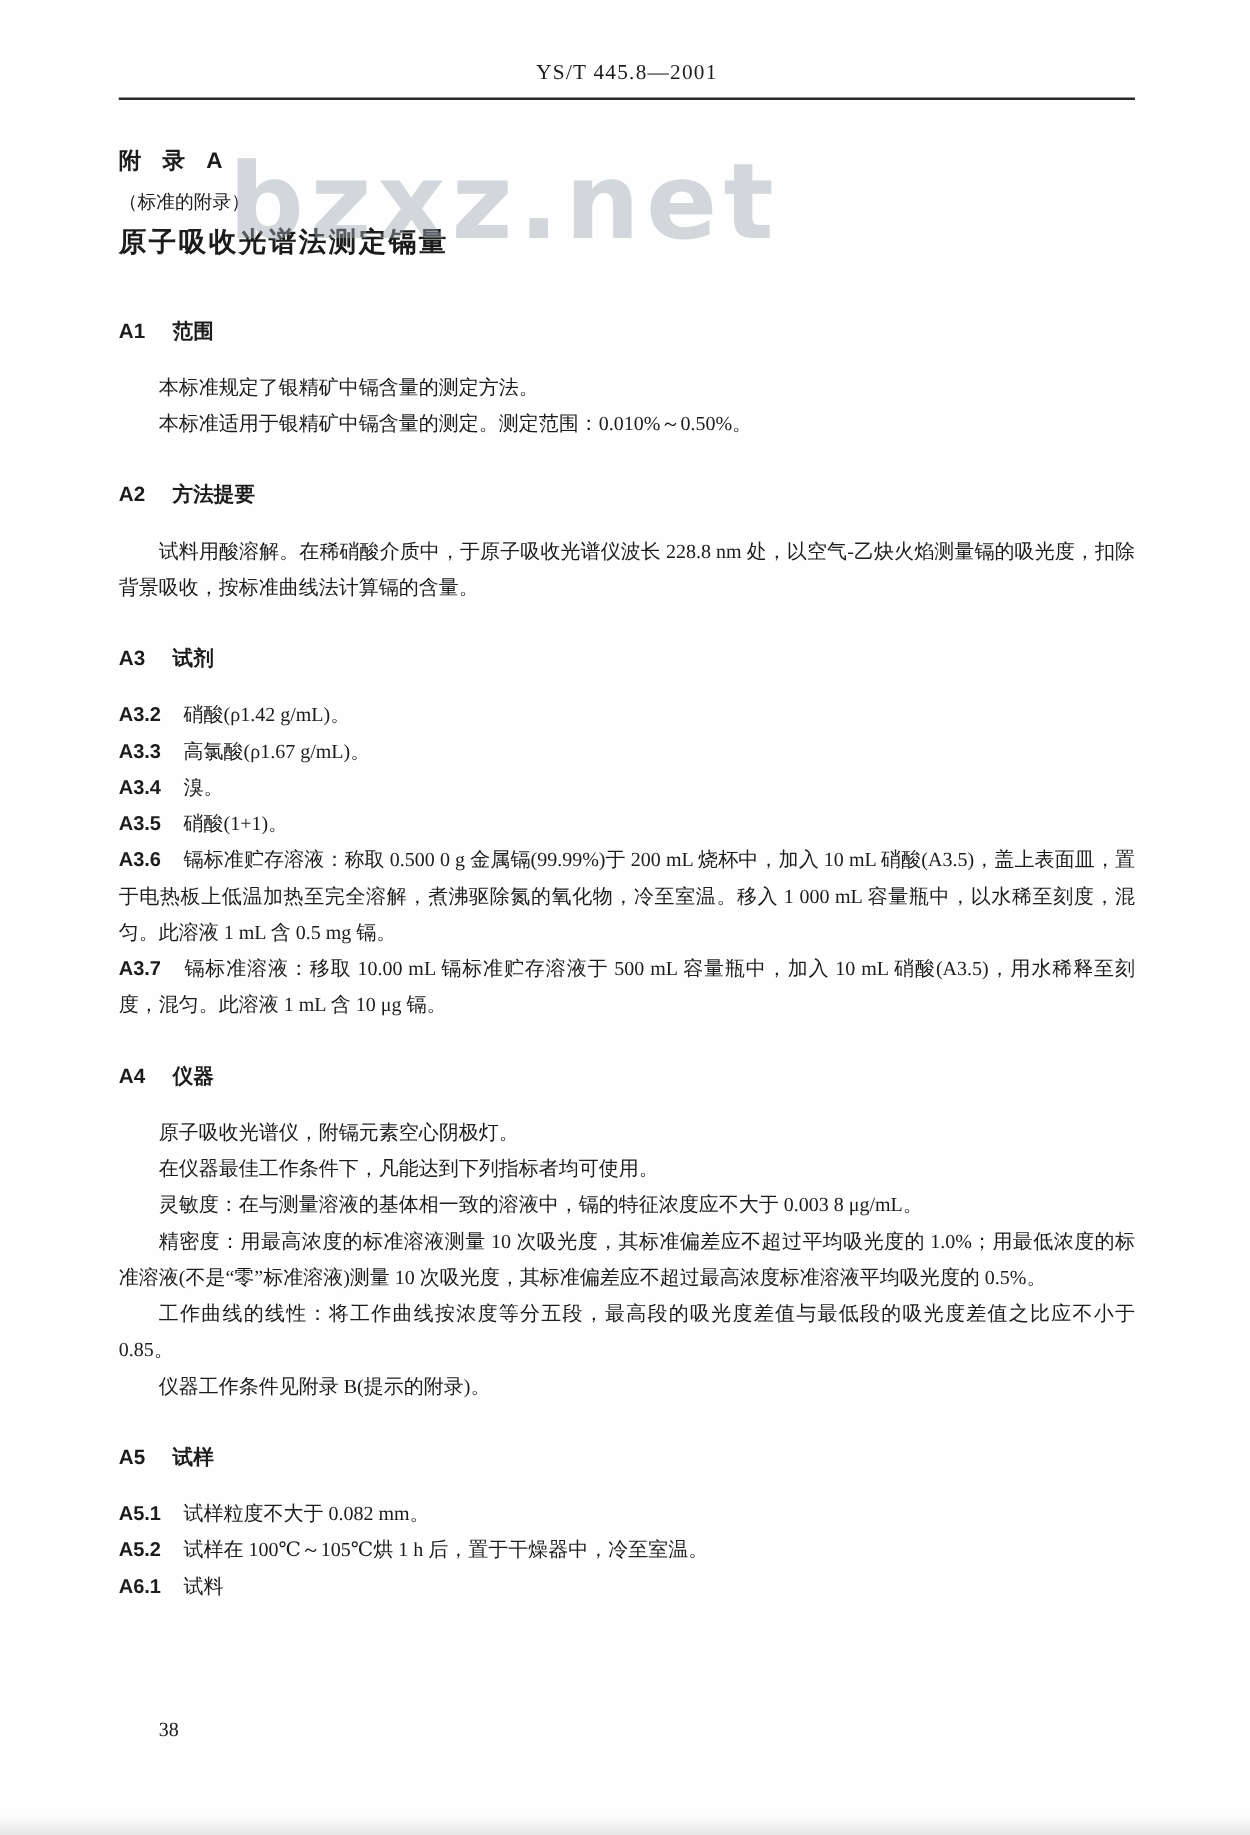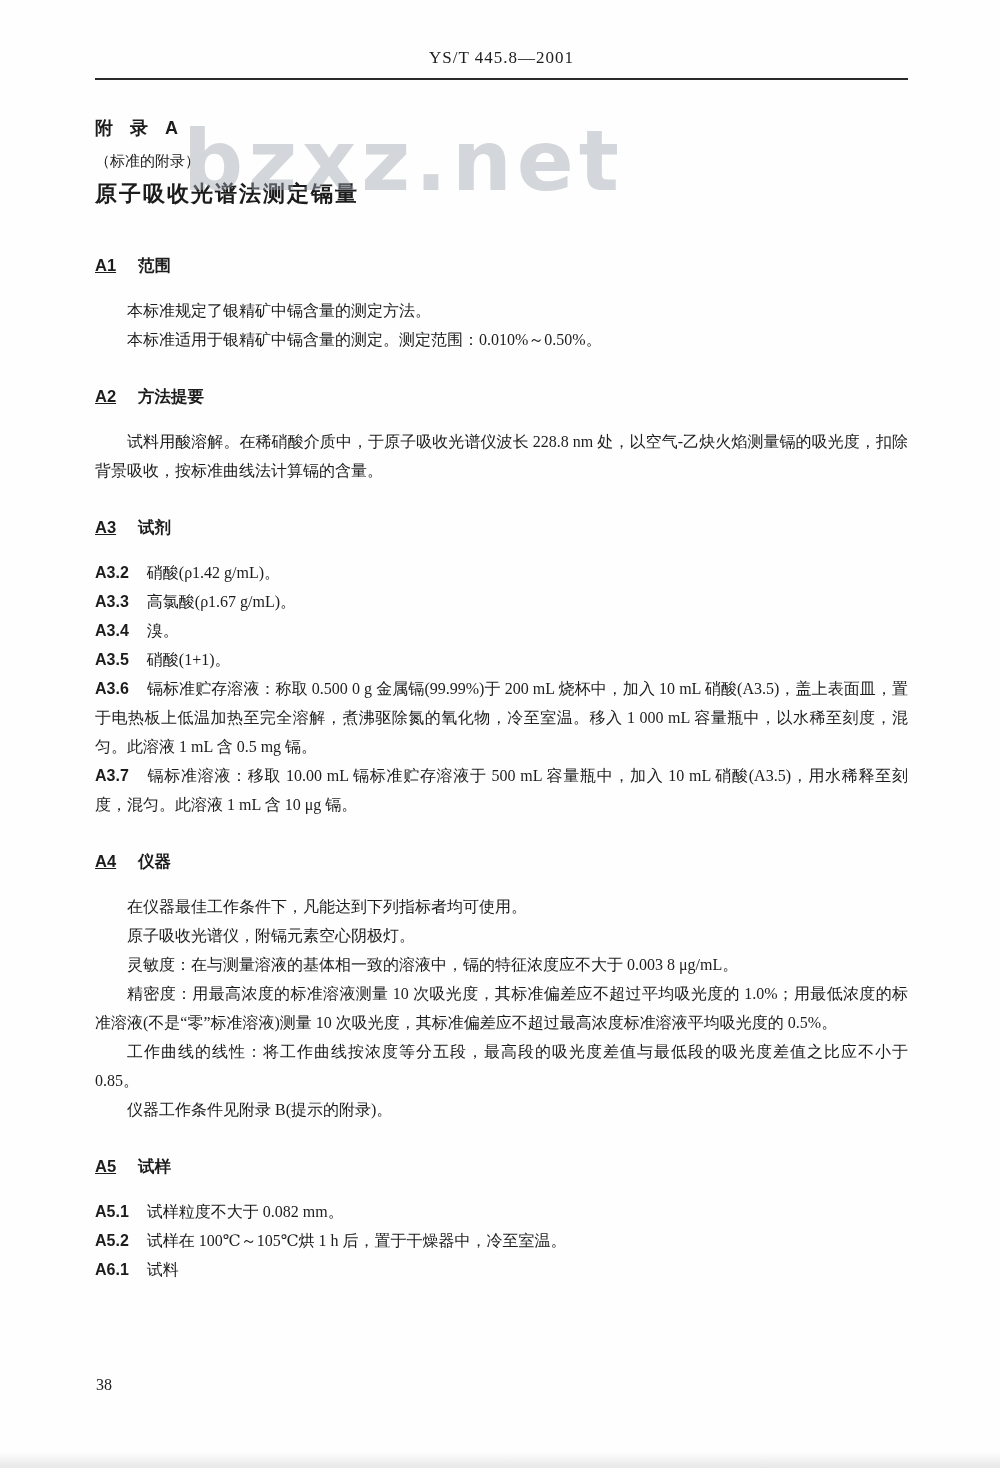--- a/index.html
+++ b/index.html
@@ -68,37 +68,37 @@
     font-size: 22px;
     letter-spacing: 2px;
   }
   .sec {
     font-family: "Liberation Sans", "DejaVu Sans", sans-serif;
     font-weight: bold;
     font-size: 16.5px;
     margin: 28px 0 16px 0;
     line-height: 29px;
   }
-  .sec .sec-num { margin-right: 22px; text-decoration: underline; }
+  .sec .sec-num { margin-right: 22px; }
   .body-p {
     margin: 0;
     font-size: 16px;
     line-height: 29px;
     text-align: justify;
   }
   .body-p.indent { text-indent: 2em; }
   .clause-label {
     font-family: "Liberation Sans", "DejaVu Sans", sans-serif;
     font-weight: bold;
     margin-right: 18px;
   }
   .first-sec { margin-top: 42px; }
   .page-number {
     position: absolute;
-    left: 96px;
+    left: 127px;
     bottom: 74px;
     font-size: 16px;
   }
   .bottom-shade {
     position: absolute;
     left: 0;
     bottom: 0;
     width: 100%;
     height: 16px;
     background: linear-gradient(to bottom, rgba(255,255,255,0), #e7e7e7);
@@ -140,22 +140,22 @@
     <p class="body-p"><span class="clause-label">A3.2</span><span>硝酸(ρ1.42 g/mL)。</span></p>
     <p class="body-p"><span class="clause-label">A3.3</span><span>高氯酸(ρ1.67 g/mL)。</span></p>
     <p class="body-p"><span class="clause-label">A3.4</span><span>溴。</span></p>
     <p class="body-p"><span class="clause-label">A3.5</span><span>硝酸(1+1)。</span></p>
     <p class="body-p"><span class="clause-label">A3.6</span><span>镉标准贮存溶液：称取 0.500 0 g 金属镉(99.99%)于 200 mL 烧杯中，加入 10 mL 硝酸(A3.5)，盖上表面皿，置于电热板上低温加热至完全溶解，煮沸驱除氮的氧化物，冷至室温。移入 1 000 mL 容量瓶中，以水稀至刻度，混匀。此溶液 1 mL 含 0.5 mg 镉。</span></p>
     <p class="body-p"><span class="clause-label">A3.7</span><span>镉标准溶液：移取 10.00 mL 镉标准贮存溶液于 500 mL 容量瓶中，加入 10 mL 硝酸(A3.5)，用水稀释至刻度，混匀。此溶液 1 mL 含 10 μg 镉。</span></p>
 
     <h2 class="sec">
       <span class="sec-num">A4</span><span class="sec-title">仪器</span>
     </h2>
+    <p class="body-p indent">原子吸收光谱仪，附镉元素空心阴极灯。</p>
     <p class="body-p indent">在仪器最佳工作条件下，凡能达到下列指标者均可使用。</p>
-    <p class="body-p indent">原子吸收光谱仪，附镉元素空心阴极灯。</p>
     <p class="body-p indent">灵敏度：在与测量溶液的基体相一致的溶液中，镉的特征浓度应不大于 0.003 8 μg/mL。</p>
     <p class="body-p indent">精密度：用最高浓度的标准溶液测量 10 次吸光度，其标准偏差应不超过平均吸光度的 1.0%；用最低浓度的标准溶液(不是“零”标准溶液)测量 10 次吸光度，其标准偏差应不超过最高浓度标准溶液平均吸光度的 0.5%。</p>
     <p class="body-p indent">工作曲线的线性：将工作曲线按浓度等分五段，最高段的吸光度差值与最低段的吸光度差值之比应不小于 0.85。</p>
     <p class="body-p indent">仪器工作条件见附录 B(提示的附录)。</p>
 
     <h2 class="sec">
       <span class="sec-num">A5</span><span class="sec-title">试样</span>
     </h2>
     <p class="body-p"><span class="clause-label">A5.1</span><span>试样粒度不大于 0.082 mm。</span></p>
     <p class="body-p"><span class="clause-label">A5.2</span><span>试样在 100℃～105℃烘 1 h 后，置于干燥器中，冷至室温。</span></p>

